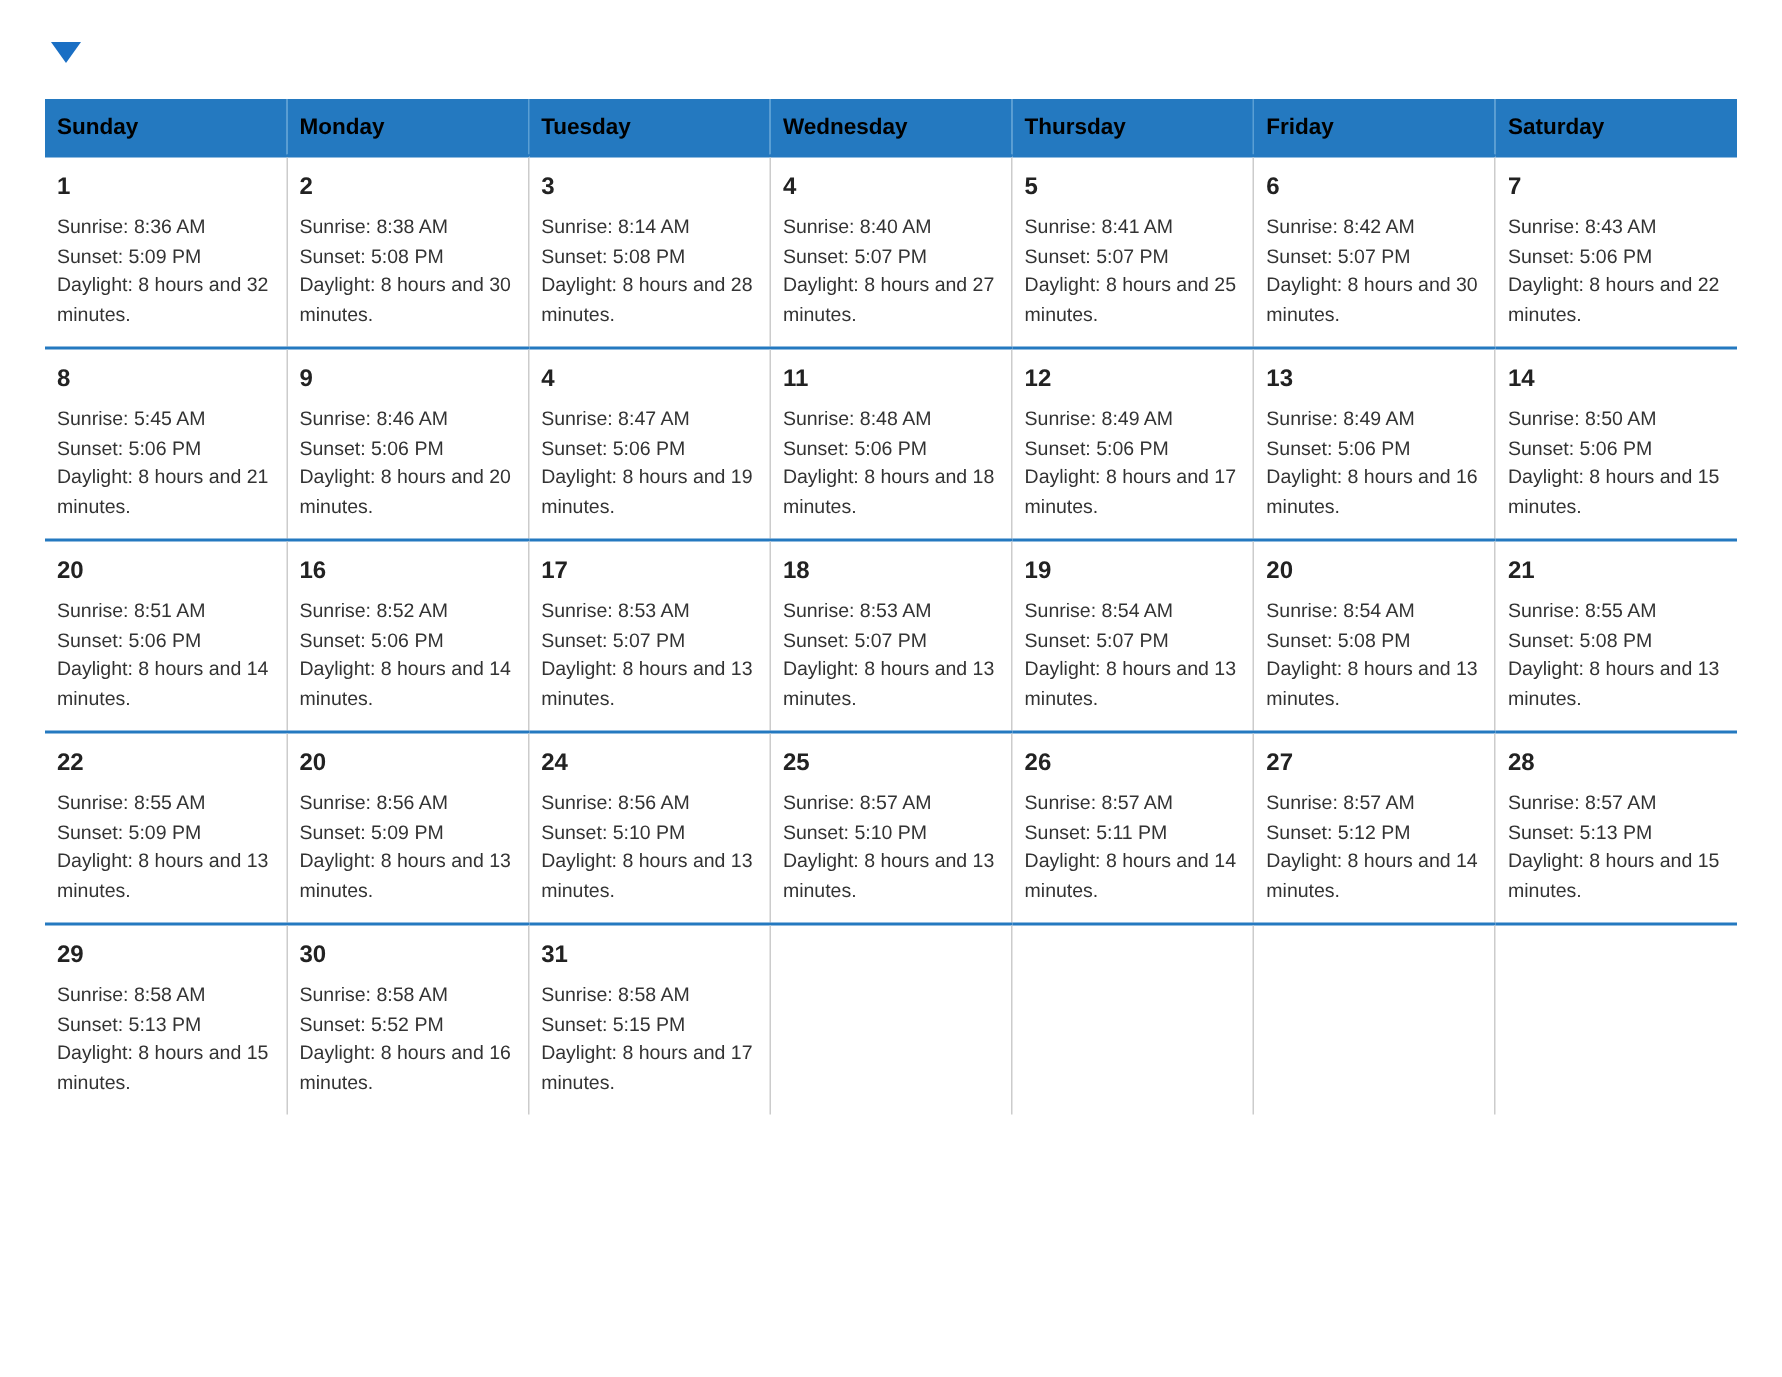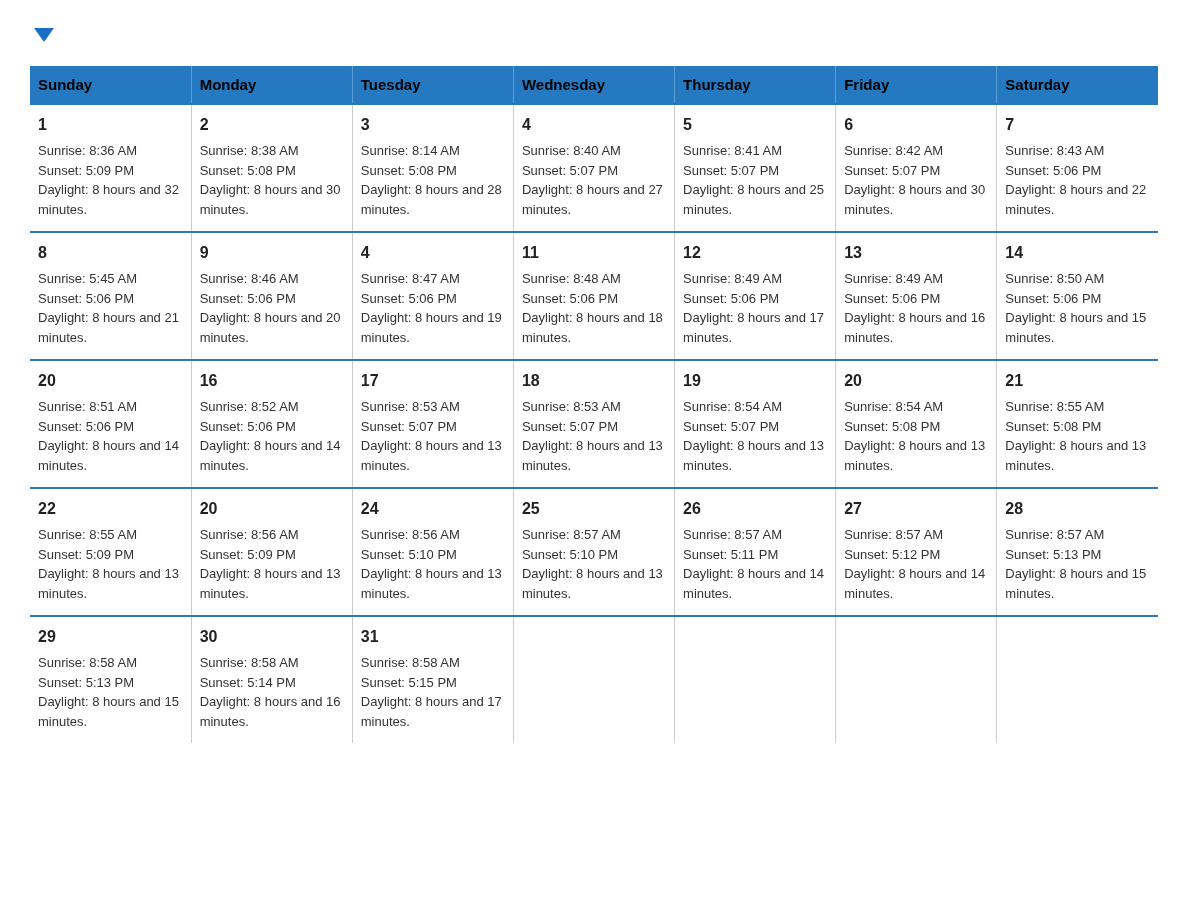--- a/index.html
+++ b/index.html
@@ -169,21 +169,21 @@
         <td><span class="day-number">22</span><span class="day-info">Sunrise: 8:55 AM</span><br><span class="day-info">Sunset: 5:09 PM</span><br><span class="day-info">Daylight: 8 hours and 13 minutes.</span></td>
         <td><span class="day-number">20</span><span class="day-info">Sunrise: 8:56 AM</span><br><span class="day-info">Sunset: 5:09 PM</span><br><span class="day-info">Daylight: 8 hours and 13 minutes.</span></td>
         <td><span class="day-number">24</span><span class="day-info">Sunrise: 8:56 AM</span><br><span class="day-info">Sunset: 5:10 PM</span><br><span class="day-info">Daylight: 8 hours and 13 minutes.</span></td>
         <td><span class="day-number">25</span><span class="day-info">Sunrise: 8:57 AM</span><br><span class="day-info">Sunset: 5:10 PM</span><br><span class="day-info">Daylight: 8 hours and 13 minutes.</span></td>
         <td><span class="day-number">26</span><span class="day-info">Sunrise: 8:57 AM</span><br><span class="day-info">Sunset: 5:11 PM</span><br><span class="day-info">Daylight: 8 hours and 14 minutes.</span></td>
         <td><span class="day-number">27</span><span class="day-info">Sunrise: 8:57 AM</span><br><span class="day-info">Sunset: 5:12 PM</span><br><span class="day-info">Daylight: 8 hours and 14 minutes.</span></td>
         <td><span class="day-number">28</span><span class="day-info">Sunrise: 8:57 AM</span><br><span class="day-info">Sunset: 5:13 PM</span><br><span class="day-info">Daylight: 8 hours and 15 minutes.</span></td>
       </tr>
       <tr>
         <td><span class="day-number">29</span><span class="day-info">Sunrise: 8:58 AM</span><br><span class="day-info">Sunset: 5:13 PM</span><br><span class="day-info">Daylight: 8 hours and 15 minutes.</span></td>
-        <td><span class="day-number">30</span><span class="day-info">Sunrise: 8:58 AM</span><br><span class="day-info">Sunset: 5:14 PM</span><br><span class="day-info">Daylight: 8 hours and 16 minutes.</span></td>
+        <td><span class="day-number">30</span><span class="day-info">Sunrise: 8:58 AM</span><br><span class="day-info">Sunset: 5:52 PM</span><br><span class="day-info">Daylight: 8 hours and 16 minutes.</span></td>
         <td><span class="day-number">31</span><span class="day-info">Sunrise: 8:58 AM</span><br><span class="day-info">Sunset: 5:15 PM</span><br><span class="day-info">Daylight: 8 hours and 17 minutes.</span></td>
         <td class="empty-cell"></td>
         <td class="empty-cell"></td>
         <td class="empty-cell"></td>
         <td class="empty-cell"></td>
       </tr>
     </tbody>
 </table>
 
 </body></html>

